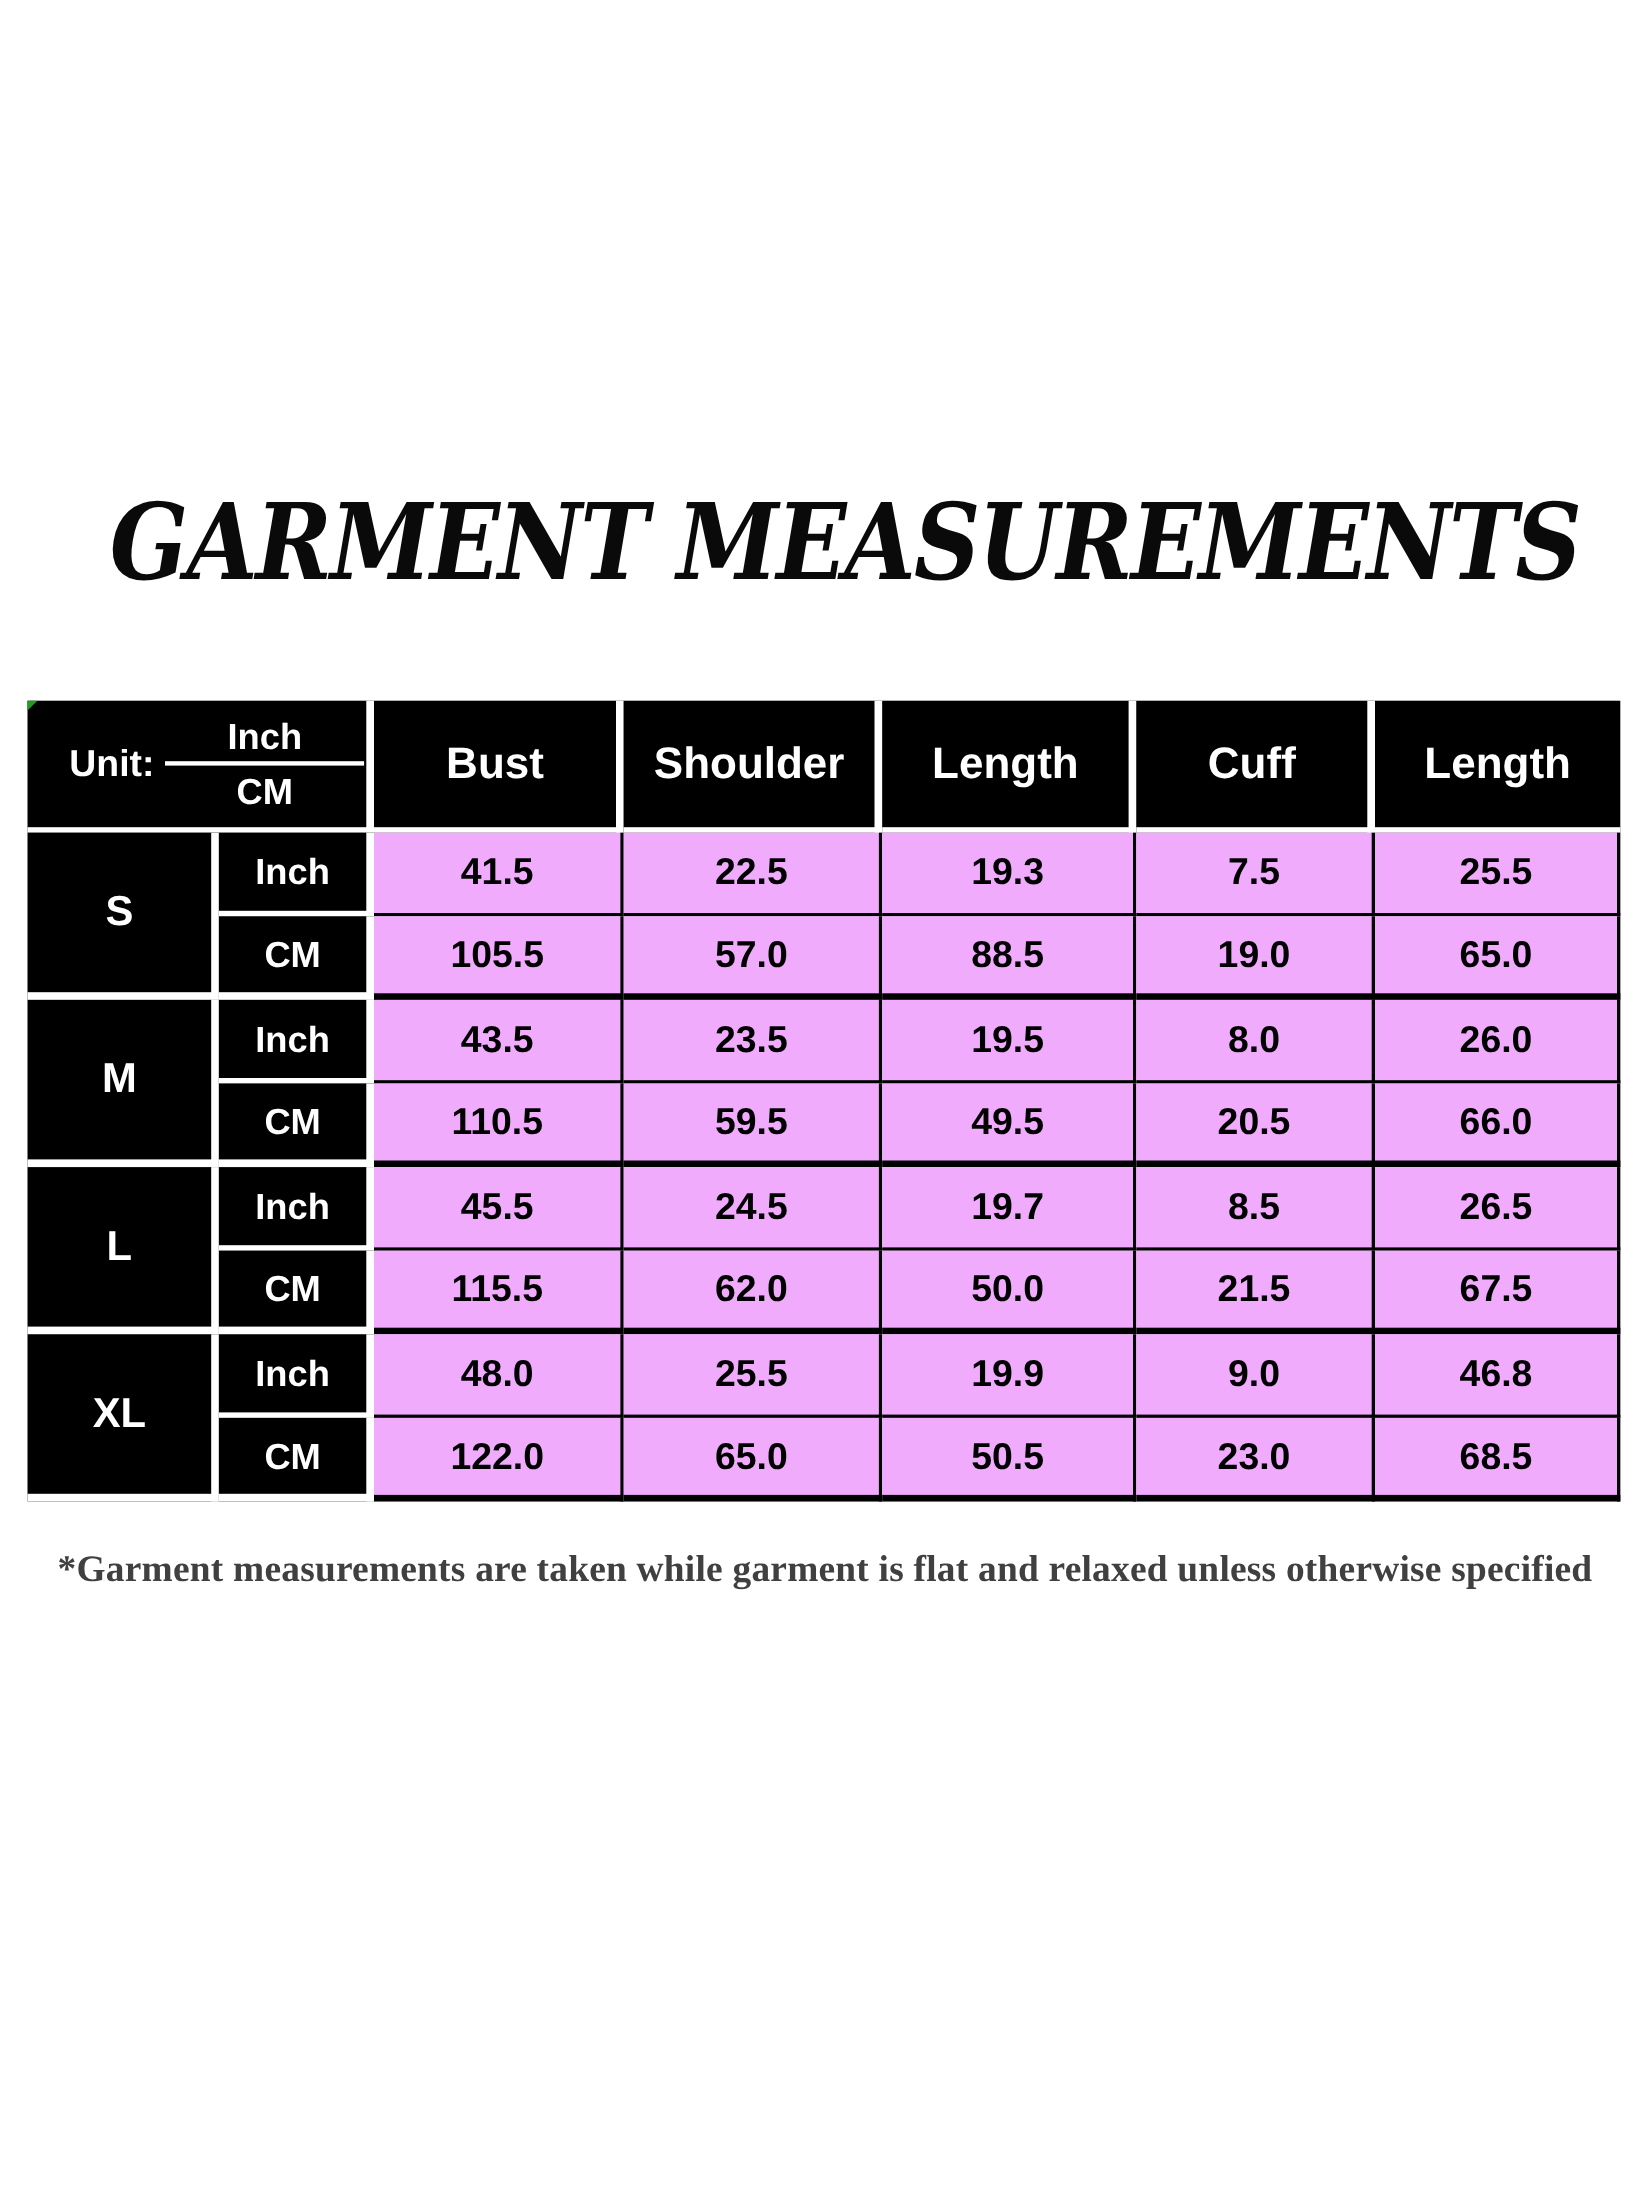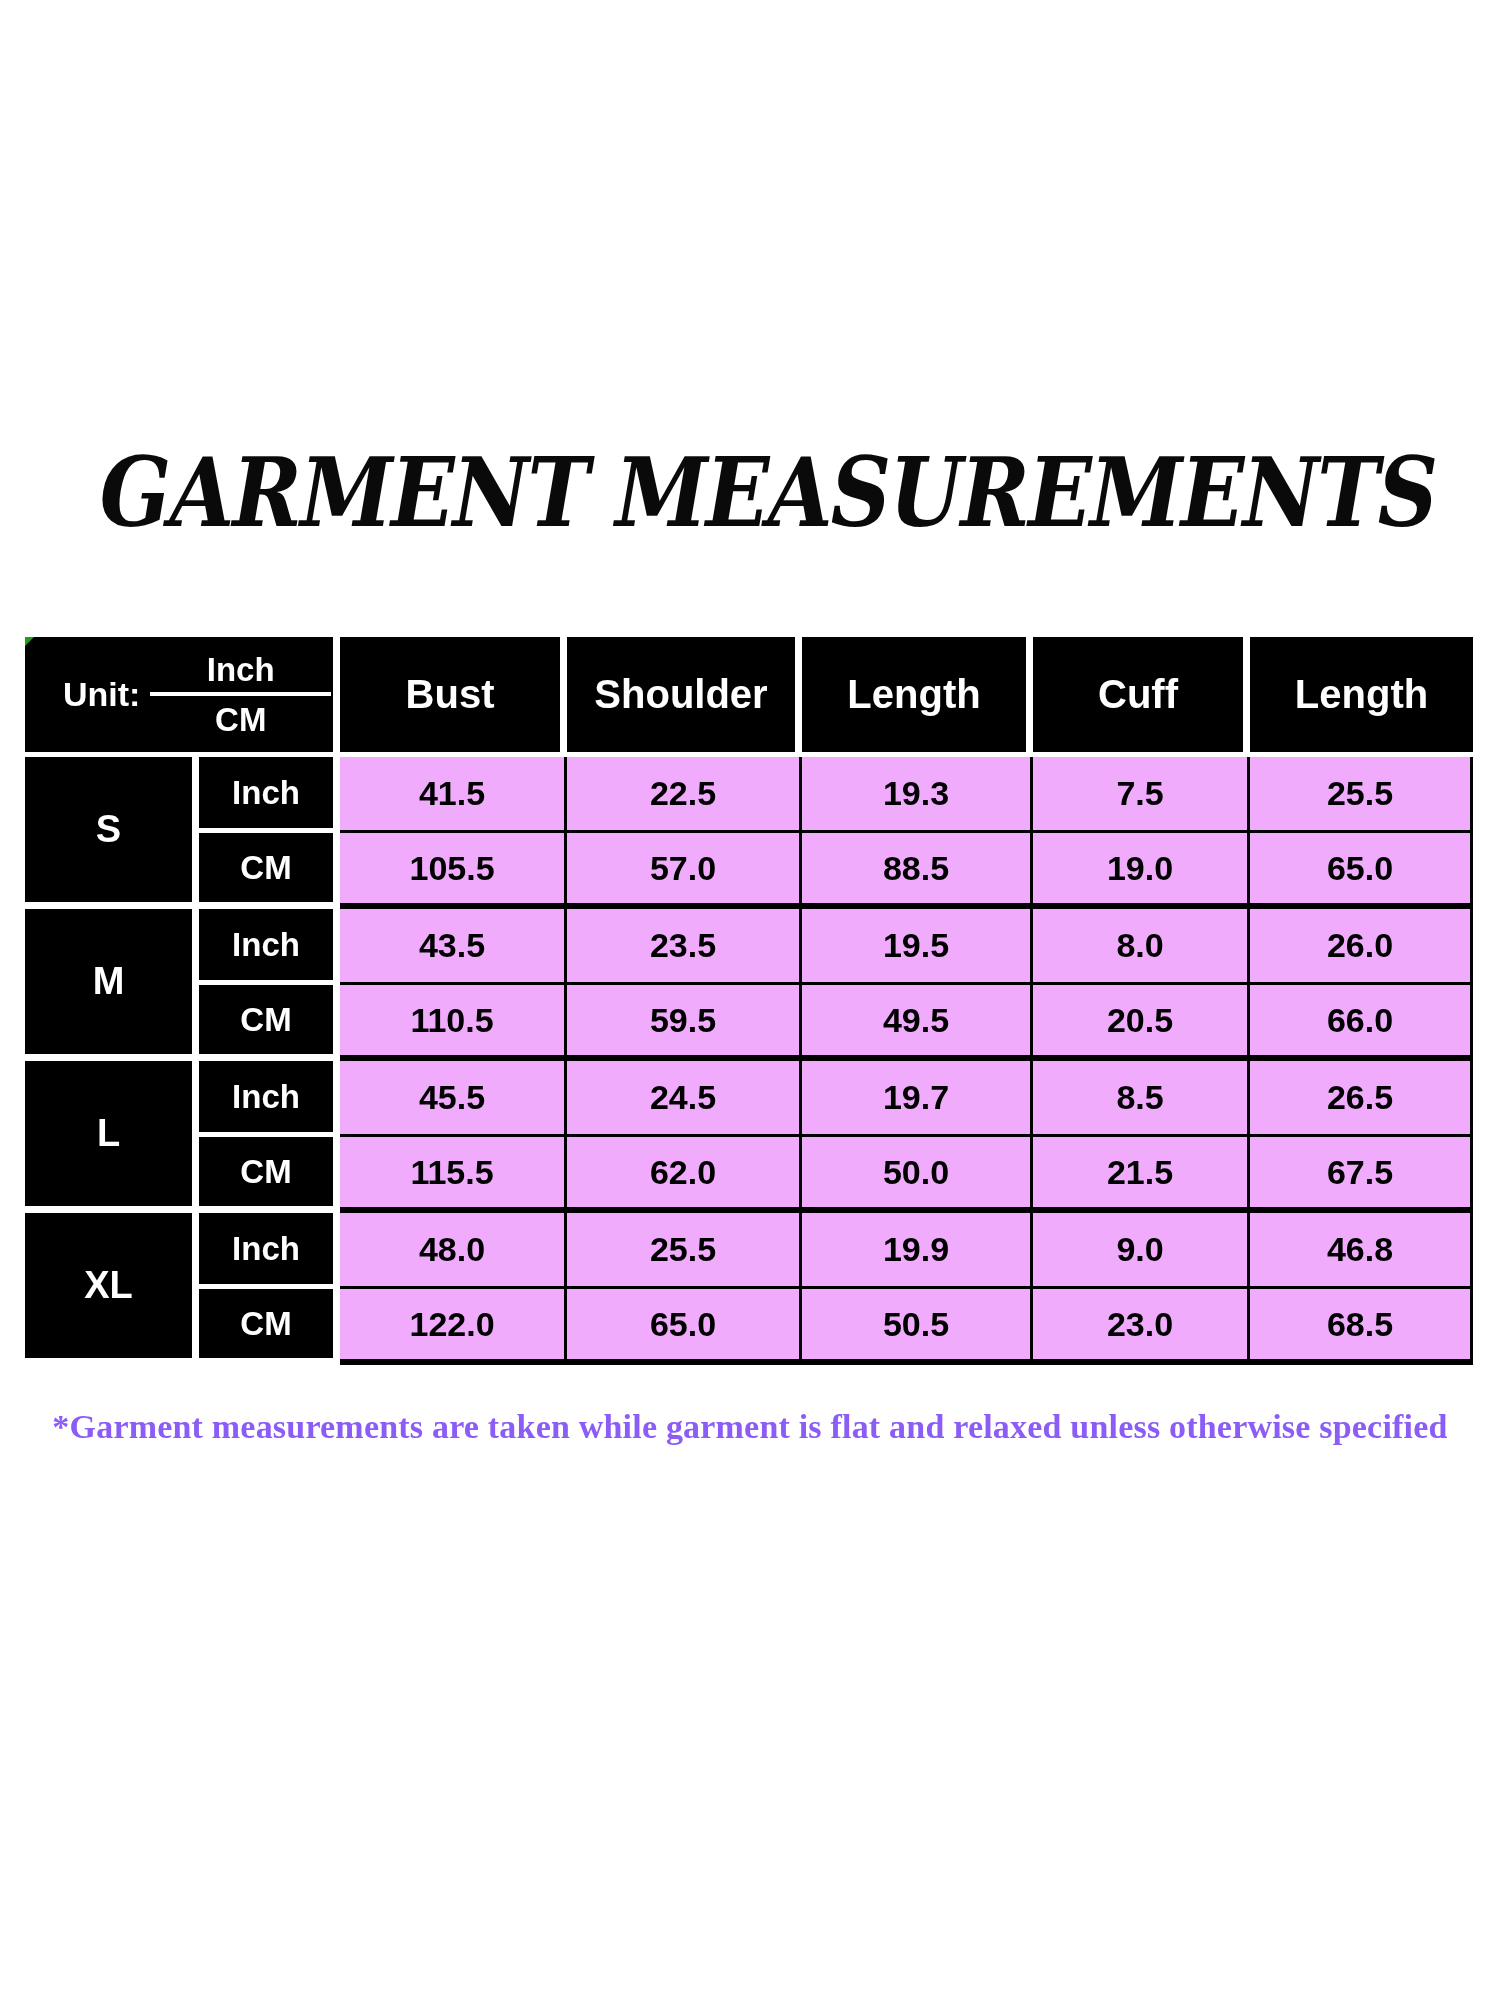--- a/index.html
+++ b/index.html
@@ -125,21 +125,21 @@
 
   
   .footnote {
     position: absolute;
     top: 1408px; left: 0;
     width: 100%;
     text-align: center;
     font-family: "Liberation Serif", "DejaVu Serif", serif;
     font-weight: bold;
     font-size: 34px;
-    color: #8b5cf6;
+    color: #404040;
     letter-spacing: 0.2px;
   }
 </style>
 </head>
 <body>
 
 <div class="title-wrap">
   <span class="title-text">GARMENT MEASUREMENTS</span>
 </div>
 

